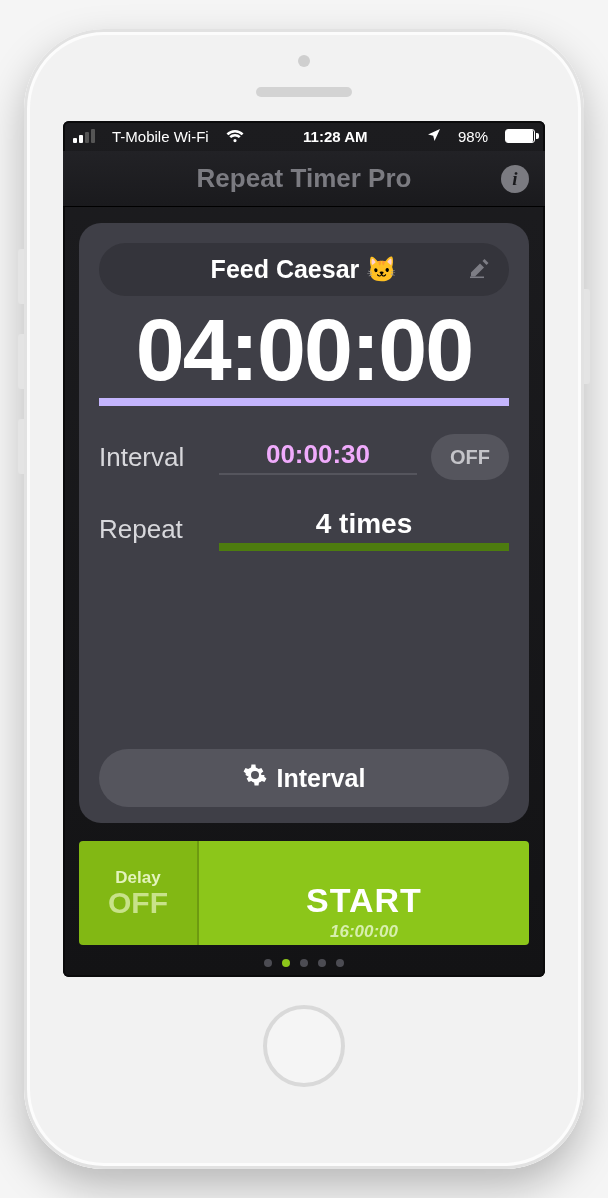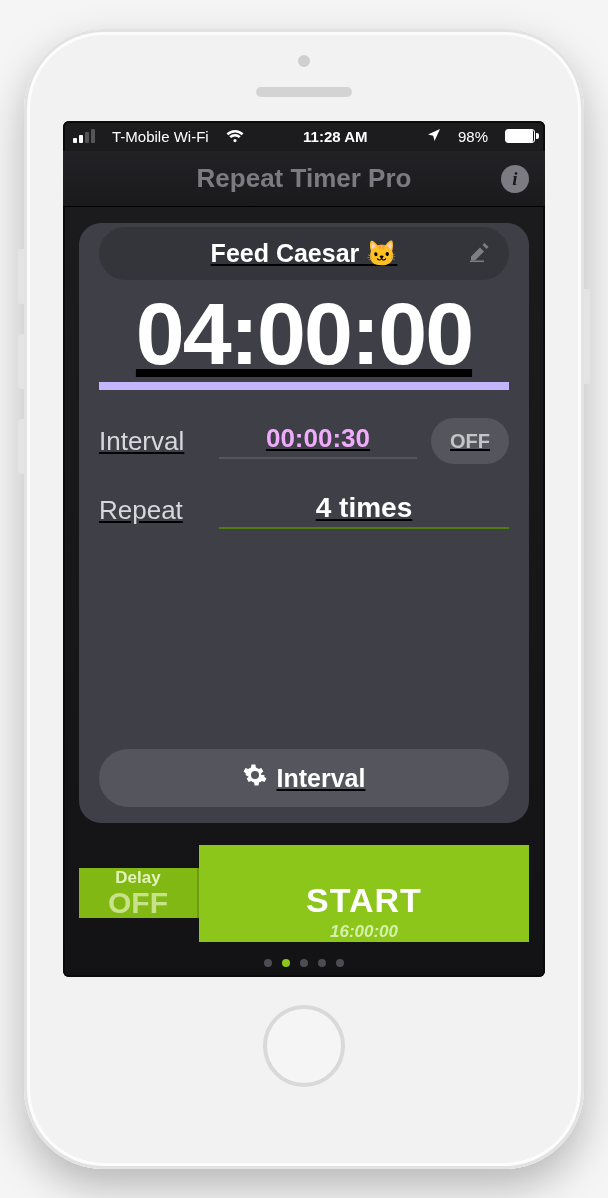--- a/index.html
+++ b/index.html
@@ -84,22 +84,22 @@
     position:absolute; right:16px; top:50%; transform:translateY(-50%);
     width:28px; height:28px; border-radius:50%; background:#7b7b81;
     display:flex; align-items:center; justify-content:center; color:#1a1a1d;
     font-family: Georgia, serif; font-style:italic; font-weight:bold; font-size:19px;
   }
 
   
   .card {
     margin:16px 16px 0 16px; flex:1;
     background:#3f3f47; border-radius:22px;
-    padding:4px 20px 16px 20px;
-    display:flex; flex-direction:column;text-decoration:underline;
+    padding:20px 20px 16px 20px;
+    display:flex; flex-direction:column;
   }
   .name-pill {
     background:#34343b; border-radius:30px;
     padding:12px 18px; display:flex; align-items:center; justify-content:center;
     position:relative; color:#fff; font-size:25px; font-weight:700;
   }
   .name-pill .edit {
     position:absolute; right:20px; top:50%; transform:translateY(-50%);
     color:#7d7d85;
   }
@@ -110,39 +110,39 @@
     border-bottom:8px solid #c4b5fd; padding-bottom:4px;
     line-height:1;
   }
   .row {
     display:flex; align-items:center; margin-top:28px;
     color:#fff; font-size:26px;
   }
   .row .label { width:120px; color:#d8d8dc; font-weight:500;}
   .row .value { flex:1; text-align:center; font-weight:700; padding-bottom:3px;}
   .row .value.dim { color:#f0abfc; border-bottom:2px solid #55555d; }
-  .row .value.on  { color:#fff; border-bottom:2px solid #4d7c0f; font-size:28px;}
+  .row .value.on  { color:#fff; border-bottom:8px solid #4d7c0f; font-size:28px;}
   .toggle {
     width:78px; height:46px; border-radius:30px; display:flex; align-items:center; justify-content:center;
     font-weight:800; font-size:20px; margin-left:14px;
   }
   .toggle.off { background:#55555d; color:#c4c4c9; }
   .toggle.on  { background:#fff; color:#3f3f47; }
 
   .spacer { flex:1; }
 
   .settings-btn {
     background:#55555d; border-radius:32px; height:58px;
     display:flex; align-items:center; justify-content:center; gap:10px;
     color:#fff; font-size:25px; font-weight:700;
   }
 
   
   .action-row {
-    margin:18px 16px 0 16px; height:104px; display:flex; border-radius:4px; overflow:hidden;align-items:center;
+    margin:18px 16px 0 16px; height:104px; display:flex; border-radius:4px; overflow:hidden;
   }
   .delay-box {
     width:120px; background:#82b814;
     display:flex; flex-direction:column; align-items:center; justify-content:center;
     border-right:2px solid #6d9a10;
   }
   .delay-box .dl-label { color:#e3f3bc; font-size:17px; font-weight:600;}
   .delay-box .dl-value { color:#c8e28a; font-size:30px; font-weight:800; line-height:1;}
   .start-box {
     flex:1; background:#8cc61a;

